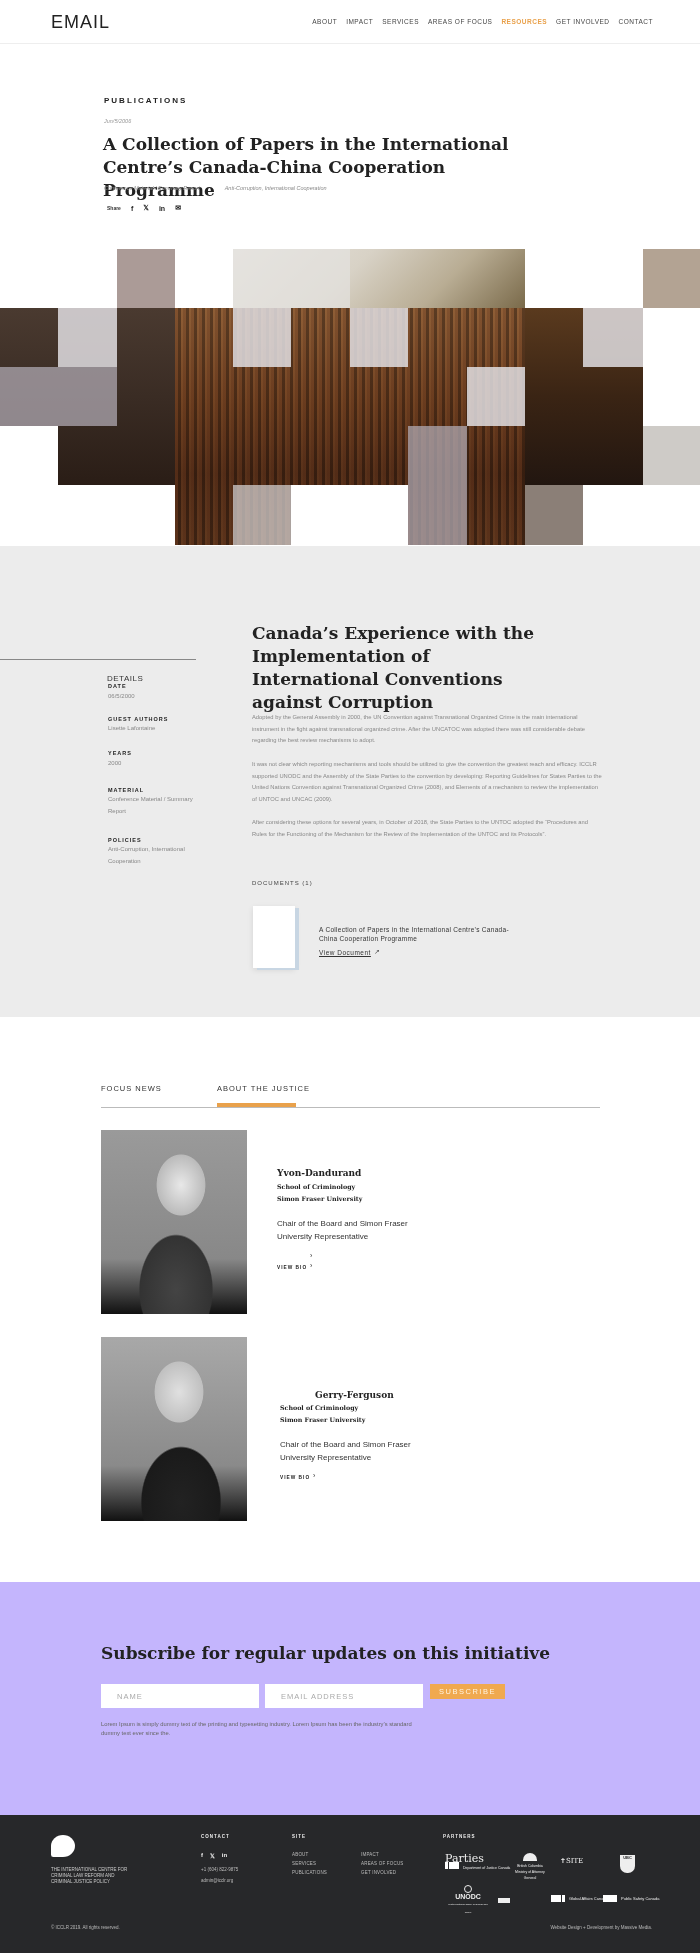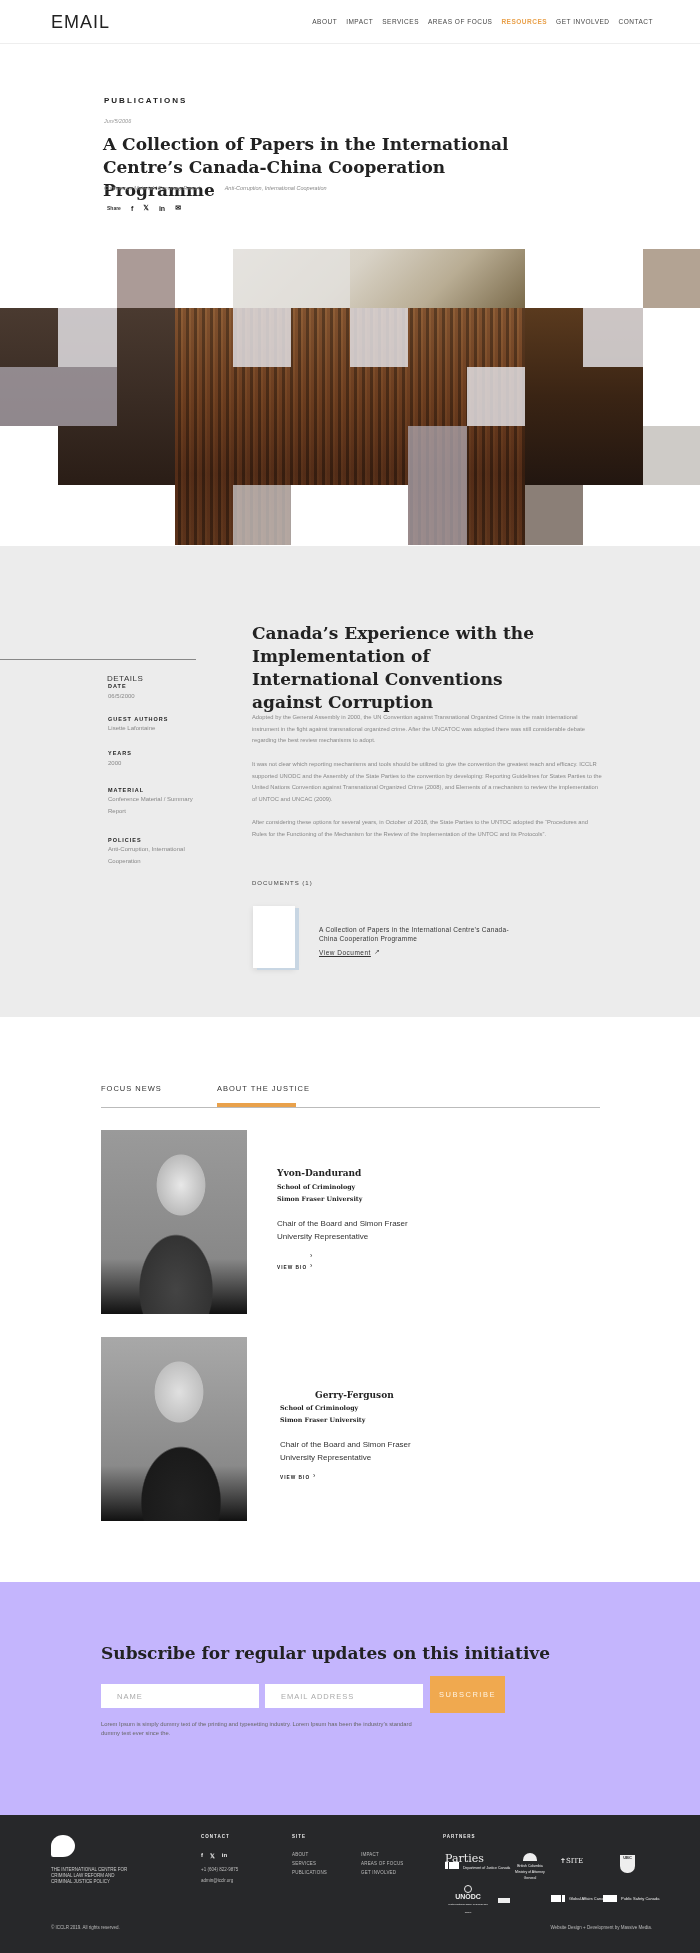--- a/index.html
+++ b/index.html
@@ -62,21 +62,21 @@
   .a-aff { position: absolute; font-size: 6.3px; font-weight: bold; color: #222; line-height: 12px; }
   .a-role { position: absolute; font-size: 8px; line-height: 12.5px; color: #333; width: 140px; }
   .a-bio { position: absolute; font-size: 4.8px; font-weight: bold; letter-spacing: 1px; color: #222; }
   .a-chev { position: absolute; font-size: 7px; color: #333; }
 
   
   .subscribe { position: absolute; left: 0; top: 1582px; width: 700px; height: 233px; background: #c4b5fd; }
   .sub-title { position: absolute; left: 101px; top: 61px; font-size: 17px; color: #222; }
   .sub-input { position: absolute; top: 102px; height: 24px; background: #fff; border: none; font-size: 7.5px; letter-spacing: 1px; color: #aaa; padding-left: 16px; font-family: "Liberation Sans", sans-serif; }
   .sub-input::placeholder { color: #aaa; }
-  .sub-btn { position: absolute; left: 430px; top: 94px; width: 75px; height: 37px; background: #f0a94f; color: #fff3e0; border: none; font-size: 7.5px; letter-spacing: 1.5px; font-family: "Liberation Sans", sans-serif; }
+  .sub-btn { position: absolute; left: 430px; top: 102px; width: 75px; height: 15px; background: #f0a94f; color: #fff3e0; border: none; font-size: 7.5px; letter-spacing: 1.5px; font-family: "Liberation Sans", sans-serif; }
   .sub-note { position: absolute; left: 101px; top: 138px; width: 330px; font-size: 5.8px; line-height: 8.5px; color: #666; }
 
   
   .footer { position: absolute; left: 0; top: 1815px; width: 700px; height: 138px; background: #27282a; color: #ccc; }
   .f-logo { position: absolute; left: 51px; top: 20px; width: 24px; height: 22px; background: #fff; border-radius: 50% 50% 50% 10%; }
   .f-logo-sub { position: absolute; left: 51px; top: 52px; font-size: 4.5px; line-height: 6px; color: #ccc; width: 80px; }
   .f-head { position: absolute; top: 19px; font-size: 4.5px; font-weight: bold; letter-spacing: 1px; color: #eee; }
   .f-social { position: absolute; left: 201px; top: 37px; display: flex; gap: 7px; font-size: 6px; color: #eee; font-weight: bold; }
   .f-text { position: absolute; font-size: 4.5px; color: #bbb; }
   .f-link { position: absolute; font-size: 4.5px; color: #bbb; text-decoration: none; letter-spacing: 0.2px; }

